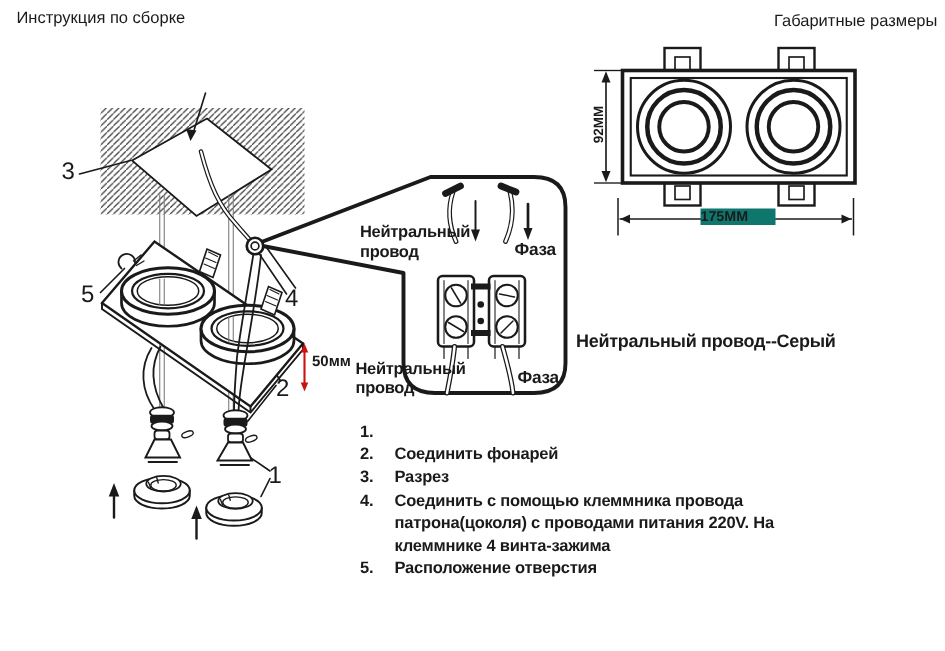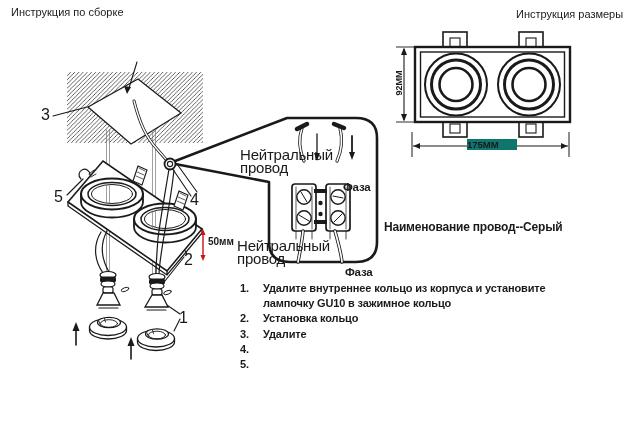--- a/index.html
+++ b/index.html
@@ -4,22 +4,22 @@
 <style>
   html,body{margin:0;padding:0;background:#fff;}
   .sheet{position:relative;width:630px;height:434px;background:#fff;overflow:hidden;
          font-family:"Liberation Sans",sans-serif;color:#1a1a1a;}
   .abs{position:absolute;white-space:nowrap;}
   svg.canvas{position:absolute;left:0;top:0;}
   .h-title{font-size:11px;}
   .cut-label{font-size:12px;font-weight:bold;white-space:pre;letter-spacing:-0.1px;}
   .callout-num{font-size:16px;line-height:16px;}
   .depth-label{font-size:10px;font-weight:bold;text-align:right;}
-  .wire-label{font-size:15px;font-weight:normal;line-height:12.5px;letter-spacing:-0.2px;white-space:pre-line;}
-  .phase-label{font-size:11.5px;font-weight:bold;letter-spacing:-0.2px;margin-top:20px;}
+  .wire-label{font-size:11px;font-weight:bold;line-height:12.5px;letter-spacing:-0.2px;white-space:pre-line;}
+  .phase-label{font-size:11.5px;font-weight:bold;letter-spacing:-0.2px;}
   .color-note{font-size:12px;font-weight:bold;letter-spacing:-0.2px;}
   .dim-h{font-size:9.5px;font-weight:bold;background:#0f766e;}
   .dim-v{font-size:9px;font-weight:bold;text-align:center;transform:rotate(-90deg);transform-origin:center;}
   .inst{position:absolute;left:240px;top:281px;width:345px;}
   .li-row{display:flex;font-size:11px;font-weight:bold;line-height:15.2px;letter-spacing:-0.15px;}
   .li-num{width:23px;flex:0 0 23px;}
   .li-text{white-space:pre-line;}
   .article{font-size:11px;}
   .red{color:var(--dim-red,#c11);}
 </style>
@@ -263,58 +263,60 @@
         <line x1="412" y1="132" x2="412" y2="157" stroke-width="1"></line>
         <line x1="569" y1="132" x2="569" y2="157" stroke-width="1"></line>
         <line x1="413" y1="146" x2="568" y2="146"></line>
         <polygon points="420,143 420,149 413.5,146" fill="currentColor" stroke="none"></polygon>
         <polygon points="561,143 561,149 567.5,146" fill="currentColor" stroke="none"></polygon>
       </g>
     </g>
   </svg>
 
   <div class="abs h-title" style="left:11px;top:6px;">Инструкция по сборке</div>
-  <div class="abs h-title" style="left:516px;top:8px;">Инструкция размеры</div>
+  <div class="abs h-title" style="left:516px;top:8px;">Габаритные размеры</div>
 
 
   <div class="abs callout-num" style="left:41px;top:107px;">3</div>
   <div class="abs callout-num" style="left:54px;top:189px;">5</div>
   <div class="abs callout-num" style="left:190px;top:192px;">4</div>
   <div class="abs callout-num" style="left:184px;top:252px;">2</div>
   <div class="abs callout-num" style="left:179px;top:310px;">1</div>
 
   <div class="abs depth-label" style="left:208px;top:236px;">50мм</div>
 
   <div class="abs wire-label" style="left:240px;top:149px;">Нейтральный
 провод</div>
   <div class="abs phase-label" style="left:343px;top:161px;">Фаза</div>
   <div class="abs wire-label" style="left:237px;top:240px;">Нейтральный
 провод</div>
   <div class="abs phase-label" style="left:345px;top:246px;">Фаза</div>
 
-  <div class="abs color-note" style="left:384px;top:220px;">Наименование провод--Серый</div>
+  <div class="abs color-note" style="left:384px;top:220px;">Нейтральный провод--Серый</div>
 
   <div class="abs dim-v" style="left:378px;top:78px;width:42px;">92MM</div>
   <div class="abs dim-h" style="left:467px;top:139px;width:50px;">175MM</div>
 
   <div class="inst">
     <div class="li-row">
         <span class="li-num">1.</span>
-        <span class="li-text">Удалите внутреннее кольцо из корпуса и установите
-лампочку GU10 в зажимное кольцо</span>
       </div>
     <div class="li-row">
         <span class="li-num">2.</span>
-        <span class="li-text">Установка кольцо</span>
+        <span class="li-text">Соединить фонарей</span>
       </div>
     <div class="li-row">
         <span class="li-num">3.</span>
-        <span class="li-text">Удалите</span>
+        <span class="li-text">Разрез</span>
       </div>
     <div class="li-row">
         <span class="li-num">4.</span>
+        <span class="li-text">Соединить с помощью клеммника провода
+патрона(цоколя) с проводами питания 220V. На
+клеммнике 4 винта-зажима</span>
       </div>
     <div class="li-row">
         <span class="li-num">5.</span>
+        <span class="li-text">Расположение отверстия</span>
       </div>
   </div>
 
 </div>
 
 </body></html>

